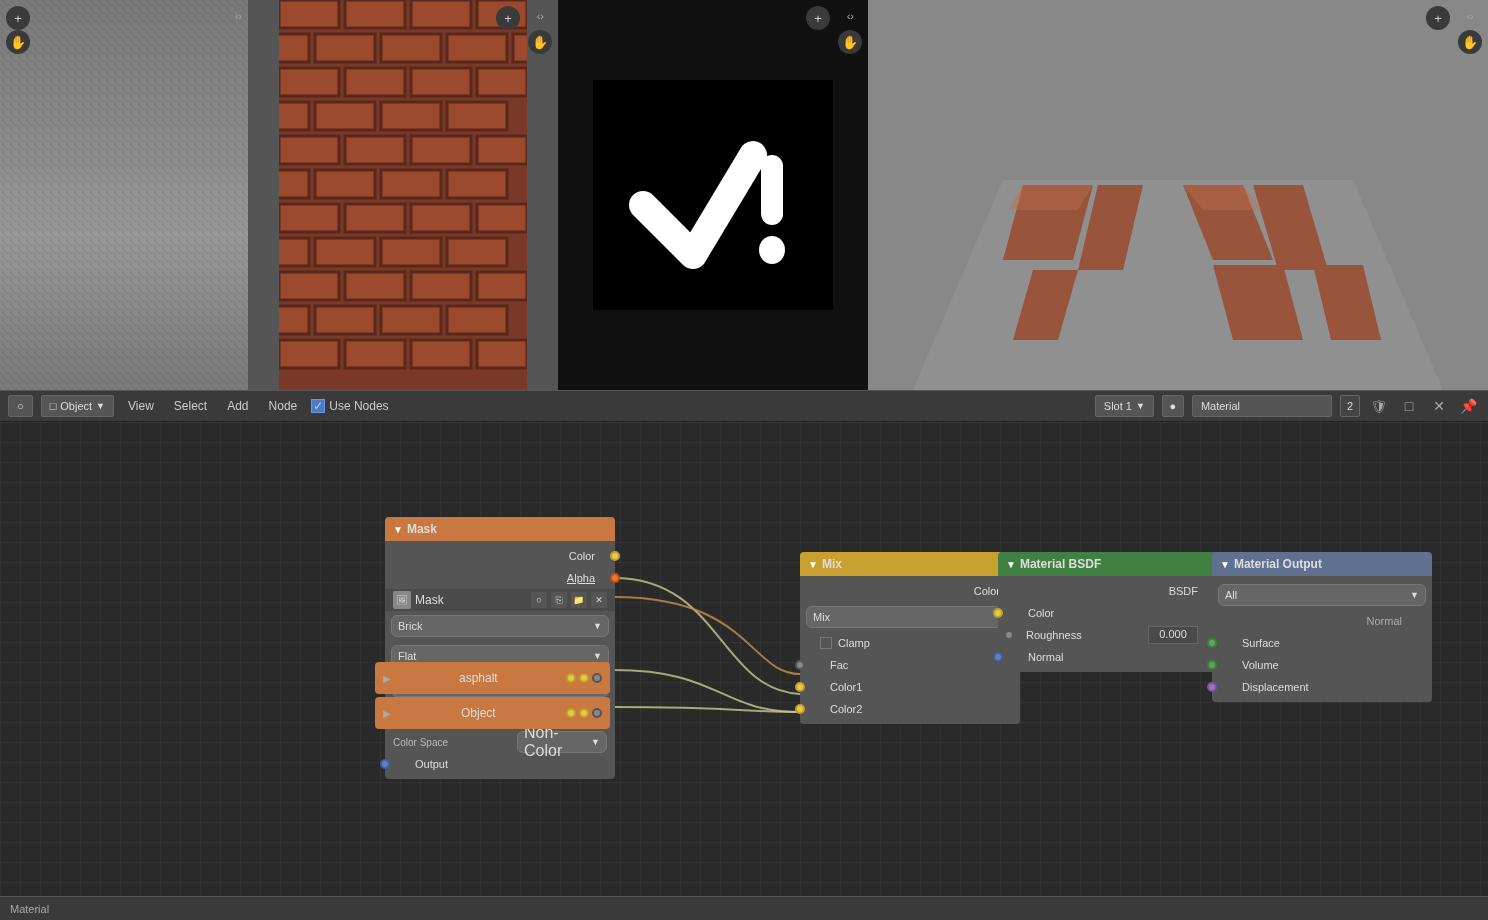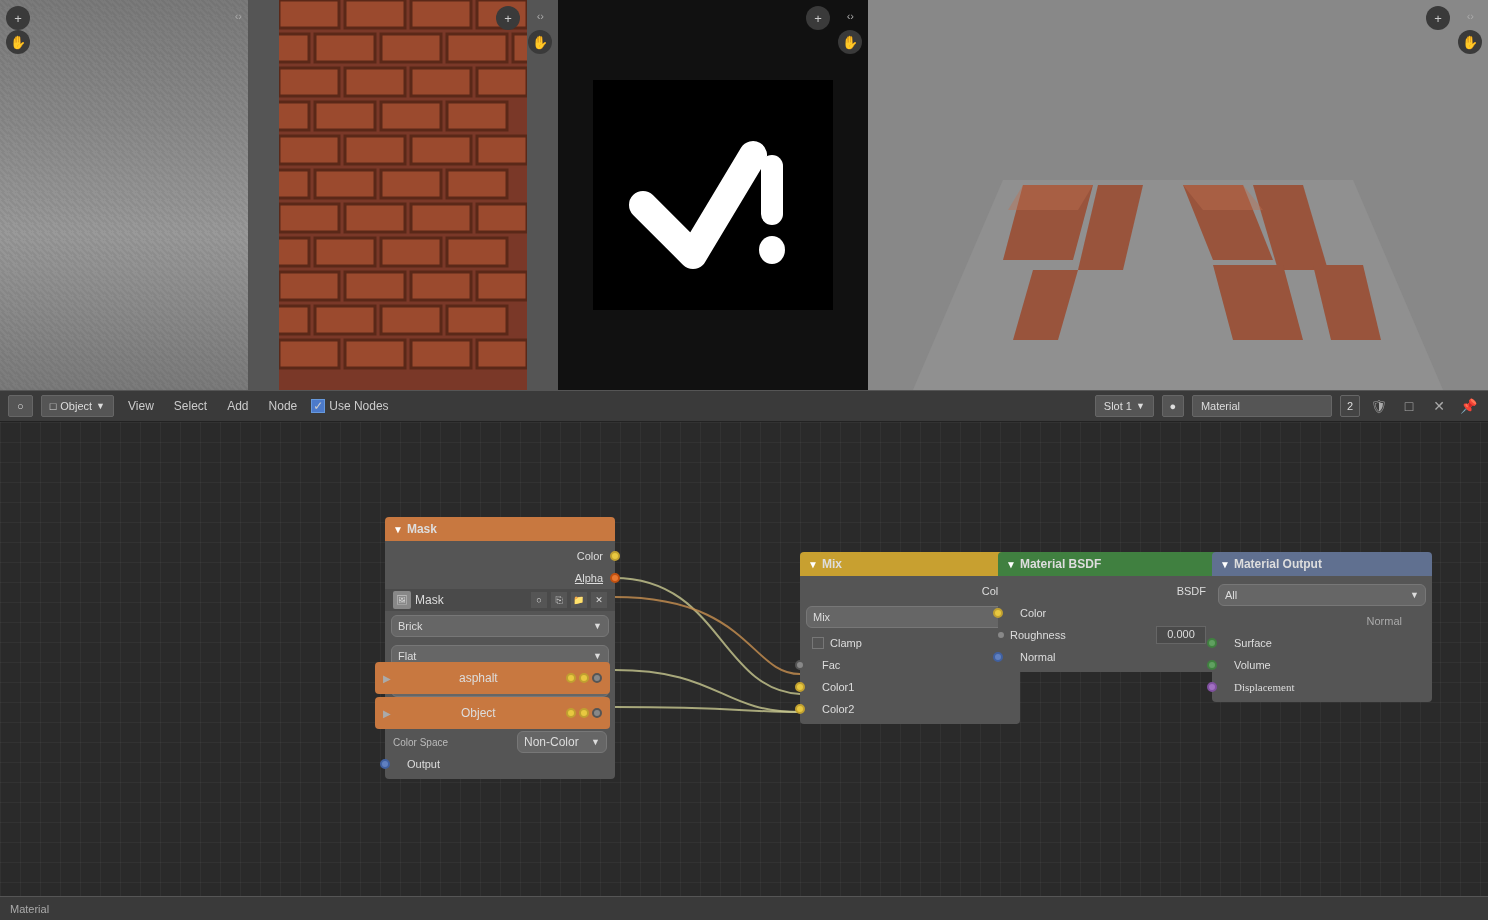--- a/index.html
+++ b/index.html
@@ -262,21 +262,21 @@
     .node-body {
       background: #555;
       padding: 4px 0;
       border-radius: 0 0 4px 4px;
     }
 
     .node-row {
       display: flex;
       align-items: center;
       justify-content: flex-end;
-      padding: 2px 12px;
+      padding: 2px 20px;
       font-size: 11px;
       color: #ddd;
       height: 22px;
       position: relative;
     }
 
     .node-row.left-socket {
       justify-content: flex-start;
     }
 
@@ -626,21 +626,21 @@
       <div style="padding:2px 6px;">
         <div class="node-dropdown">
           <span>Generated</span>
           <span style="font-size:9px;">▼</span>
         </div>
       </div>
 
       <div class="node-row" style="justify-content:space-between; padding:2px 8px;">
         <span style="color:#bbb;font-size:10px;">Color Space</span>
         <div class="node-dropdown" style="width:90px;">
-          <span style="font-size:12px;">Non-Color</span>
+          <span style="font-size:16px;">Non-Color</span>
           <span style="font-size:9px;">▼</span>
         </div>
       </div>
 
       <div class="node-row left-socket" style="position:relative;">
         <div class="socket socket-blue" style="left:-5px; top:6px;"></div>
         <span style="margin-left:10px;">Output</span>
       </div>
     </div>
   </div>
@@ -715,21 +715,21 @@
         <span>BSDF</span>
         <div class="socket socket-green socket-right" style="right:-5px;top:6px;"></div>
       </div>
 
       <div class="node-row left-socket" style="position:relative;">
         <div class="socket socket-yellow" style="left:-5px;top:6px;"></div>
         <span style="margin-left:10px;">Color</span>
       </div>
 
       <div class="node-row left-socket" style="position:relative;justify-content:space-between;">
-        <div style="display:flex;align-items:center;gap:4px;">
+        <div style="display:flex;align-items:center;gap:12px;">
           <div class="socket socket-gray" style="position:relative;left:0;top:0;margin-left:-14px;"></div>
           <span>Roughness</span>
         </div>
         <div class="node-input-field" style="width:50px;text-align:center;">
           <span>0.000</span>
         </div>
       </div>
 
       <div class="node-row left-socket" style="position:relative;">
         <div class="socket socket-blue" style="left:-5px;top:6px;"></div>
@@ -759,21 +759,21 @@
       <div class="node-row left-socket" style="position:relative;">
         <div class="socket socket-green" style="left:-5px;top:6px;"></div>
         <span style="margin-left:10px;">Surface</span>
       </div>
 
       <div class="node-row left-socket" style="position:relative;">
         <div class="socket socket-green" style="left:-5px;top:6px;"></div>
         <span style="margin-left:10px;">Volume</span>
       </div>
 
-      <div class="node-row left-socket" style="position:relative;font-family:Liberation Serif, serif;">
+      <div class="node-row left-socket" style="position:relative;">
         <div class="socket socket-purple" style="left:-5px;top:6px;"></div>
         <span style="margin-left:10px;">Displacement</span>
       </div>
     </div>
   </div>
 
 </div>
 
 <div class="status-bar">
   <span>Material</span>

